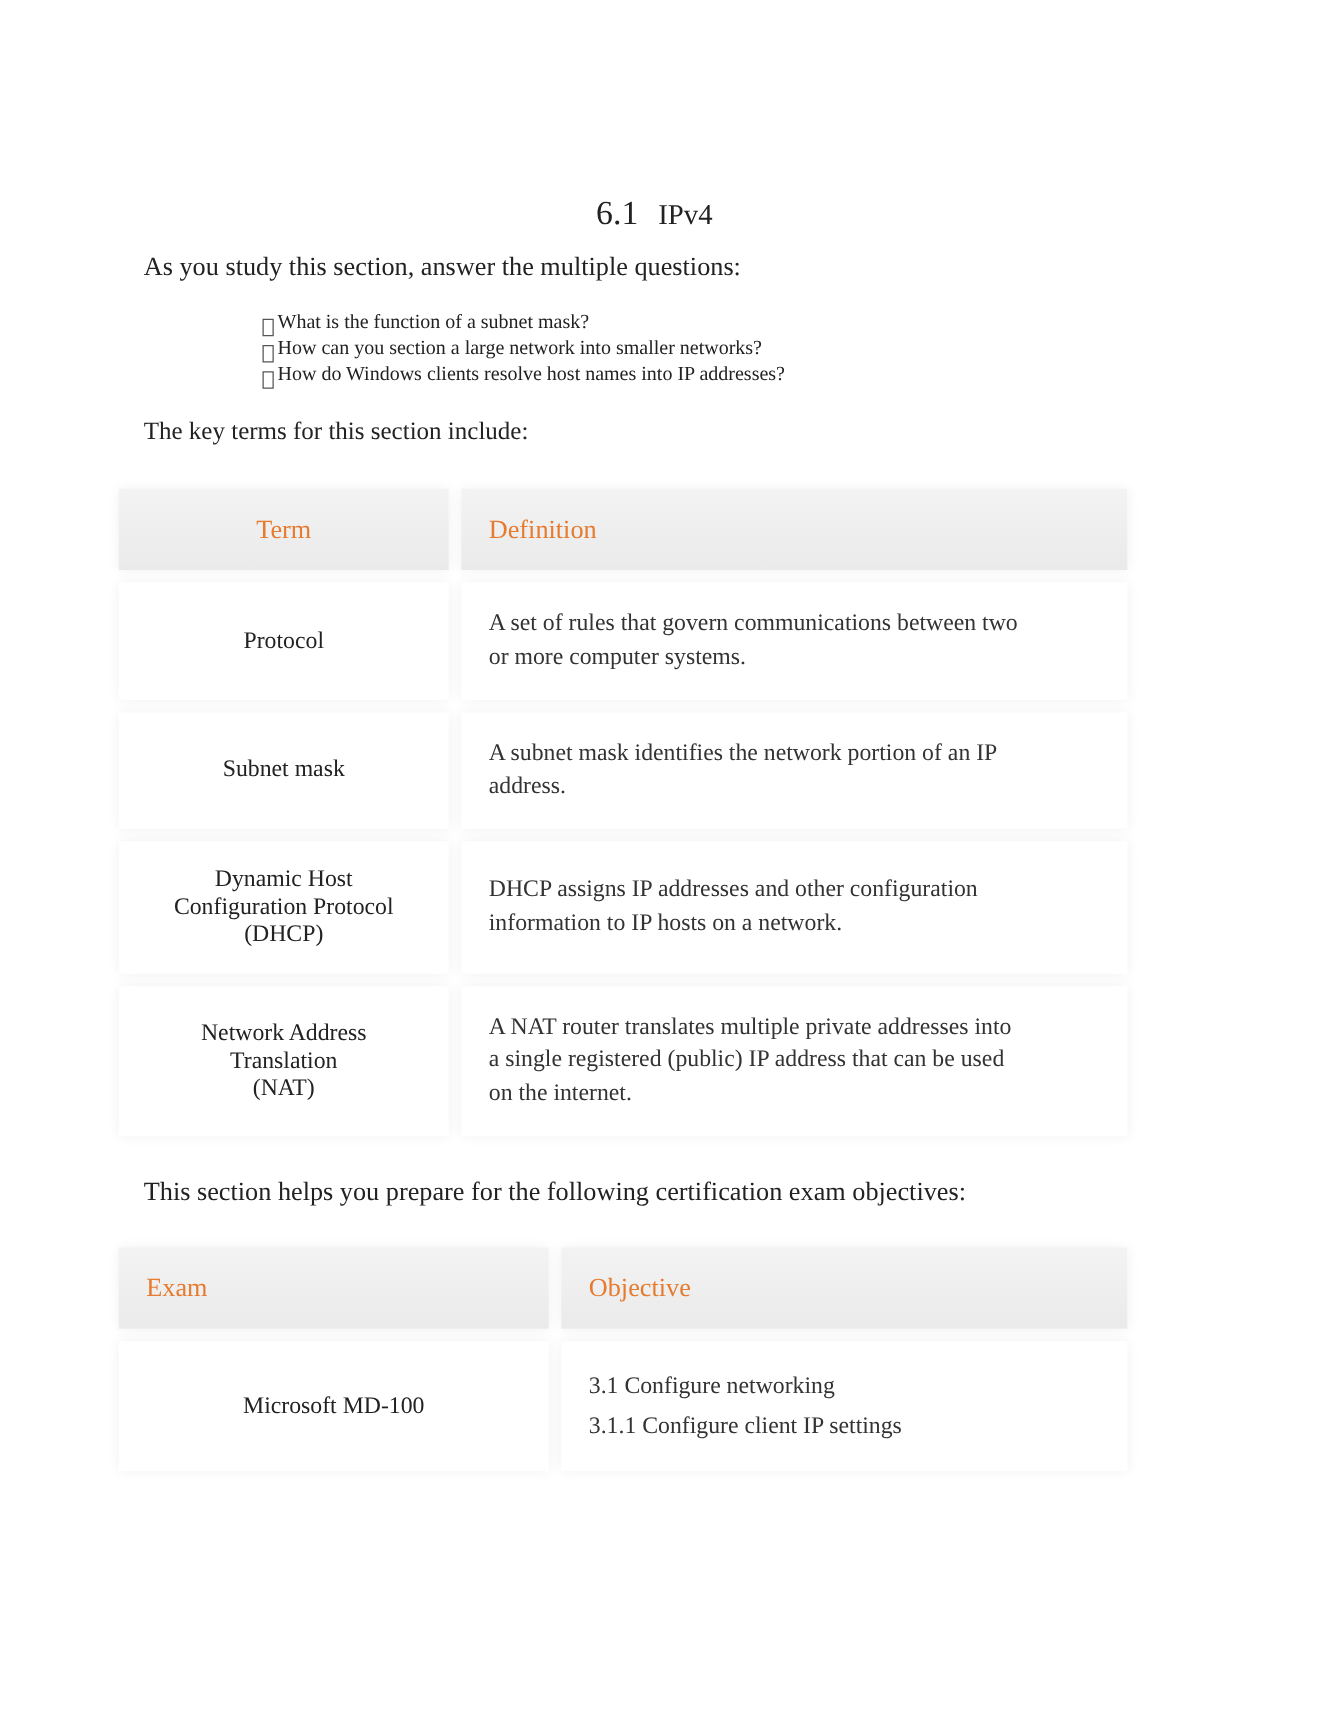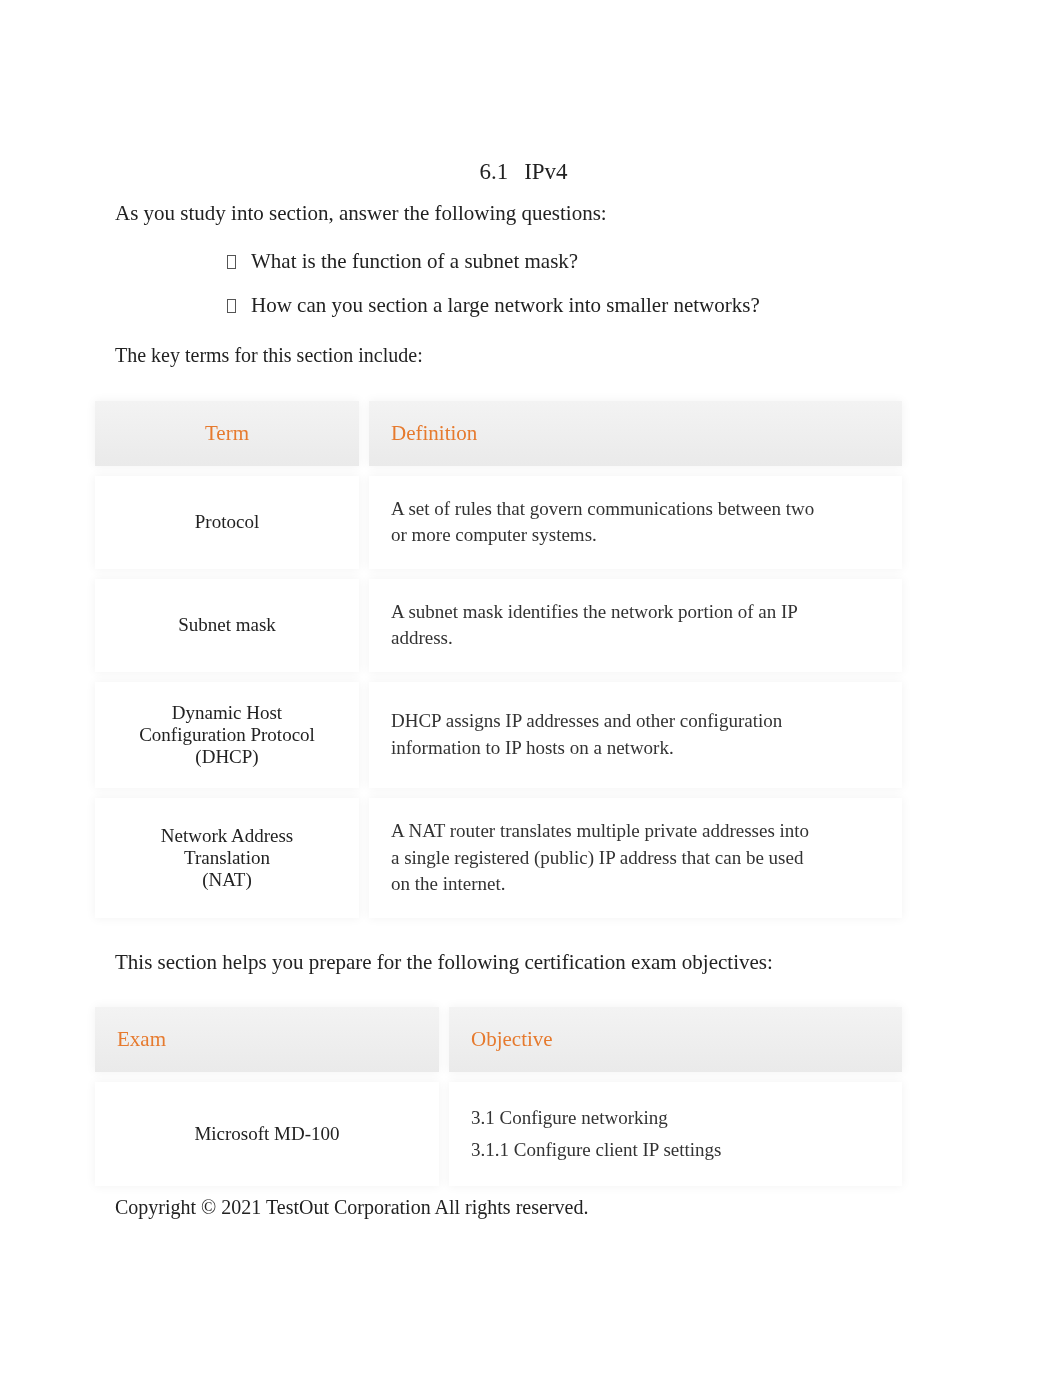--- a/index.html
+++ b/index.html
@@ -14,42 +14,42 @@
     min-height: 1377px;
     box-sizing: border-box;
     padding: 150px 130px 0 115px;
   }
   .heading {
     text-align: center;
     margin: 0 0 14px 0;
     font-weight: 400;
   }
   .heading .num {
-    font-size: 23px;
+    font-size: 27px;
     vertical-align: baseline;
     margin-right: 8px;
   }
   .heading .title {
     font-size: 23px;
   }
   .intro {
     font-size: 21px;
     margin: 0 0 22px 0;
   }
   ul.questions {
     list-style: none;
     margin: 0 0 24px 0;
     padding: 0 0 0 95px;
   }
   ul.questions li {
     position: relative;
-    font-size: 21px;
+    font-size: 16px;
     line-height: 1.3;
-    padding-left: 24px;
-    margin: 17px;
+    padding-left: 12px;
+    margin: 0;
   }
   ul.questions li::before {
     content: "";
     position: absolute;
     left: 0;
     top: 7px;
     width: 7px;
     height: 12px;
     border: 1px solid #555;
   }
@@ -96,25 +96,26 @@
 </head>
 <body>
 
 <div class="page">
 
   <h1 class="heading">
     <span class="num">6.1</span>
     <span class="title">IPv4</span>
   </h1>
 
-  <p class="intro">As you study into section, answer the following questions:</p>
+  <p class="intro">As you study this section, answer the multiple questions:</p>
 
   <ul class="questions">
     <li>What is the function of a subnet mask?</li>
     <li>How can you section a large network into smaller networks?</li>
+    <li>How do Windows clients resolve host names into IP addresses?</li>
   </ul>
 
   <p class="keyterms-intro">The key terms for this section include:</p>
 
   <table class="terms-table">
     <thead>
       <tr>
         <th>Term</th>
         <th>Definition</th>
       </tr>
@@ -149,15 +150,14 @@
       </tr>
     </thead>
     <tbody>
       <tr>
         <td>Microsoft MD-100</td>
         <td>3.1 Configure networking<br>3.1.1 Configure client IP settings</td>
       </tr>
     </tbody>
   </table>
 
-  <p class="copyright">Copyright © 2021 TestOut Corporation All rights reserved.</p>
 
 </div>
 
 </body></html>

